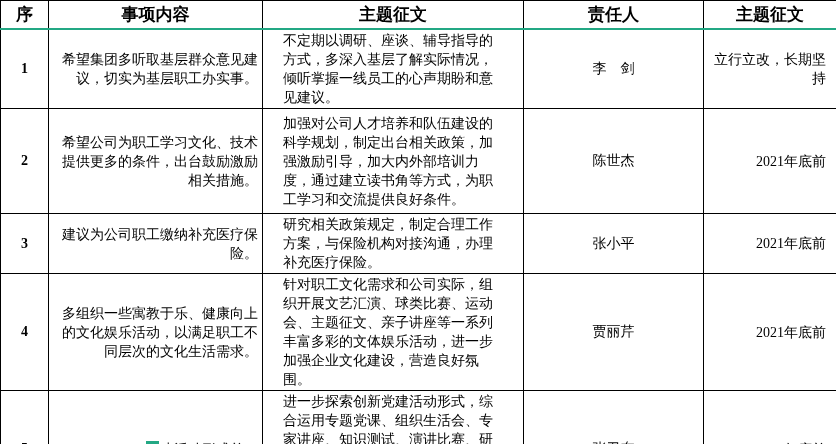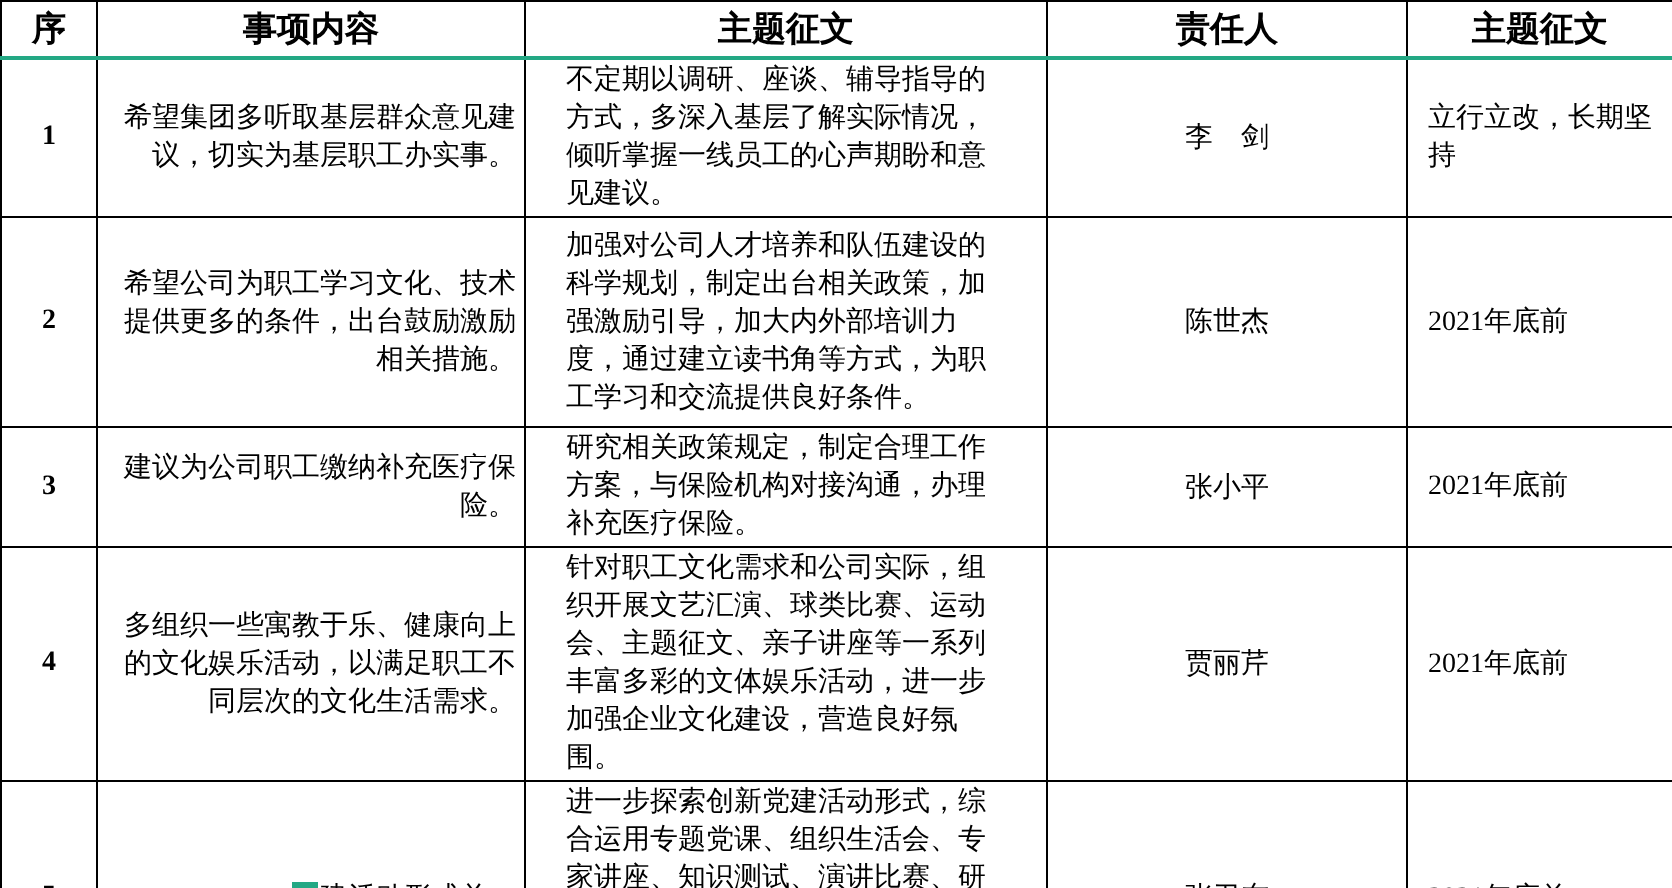--- a/index.html
+++ b/index.html
@@ -60,21 +60,21 @@
     font-size: 14px;
     line-height: 19px;
     padding: 1px 20px;
   }
   td.person {
     text-align: center;
     vertical-align: middle;
     font-size: 14px;
   }
   td.time {
-    text-align: left;
+    text-align: right;
     vertical-align: middle;
     font-size: 14px;
     line-height: 19px;
     padding: 0 10px;
     margin-top: 48px;
   }
   tr.r1 { height: 63px; }
   tr.r2 { height: 105px; }
   tr.r3 { height: 60px; }
   tr.r4 { height: 90px; }

